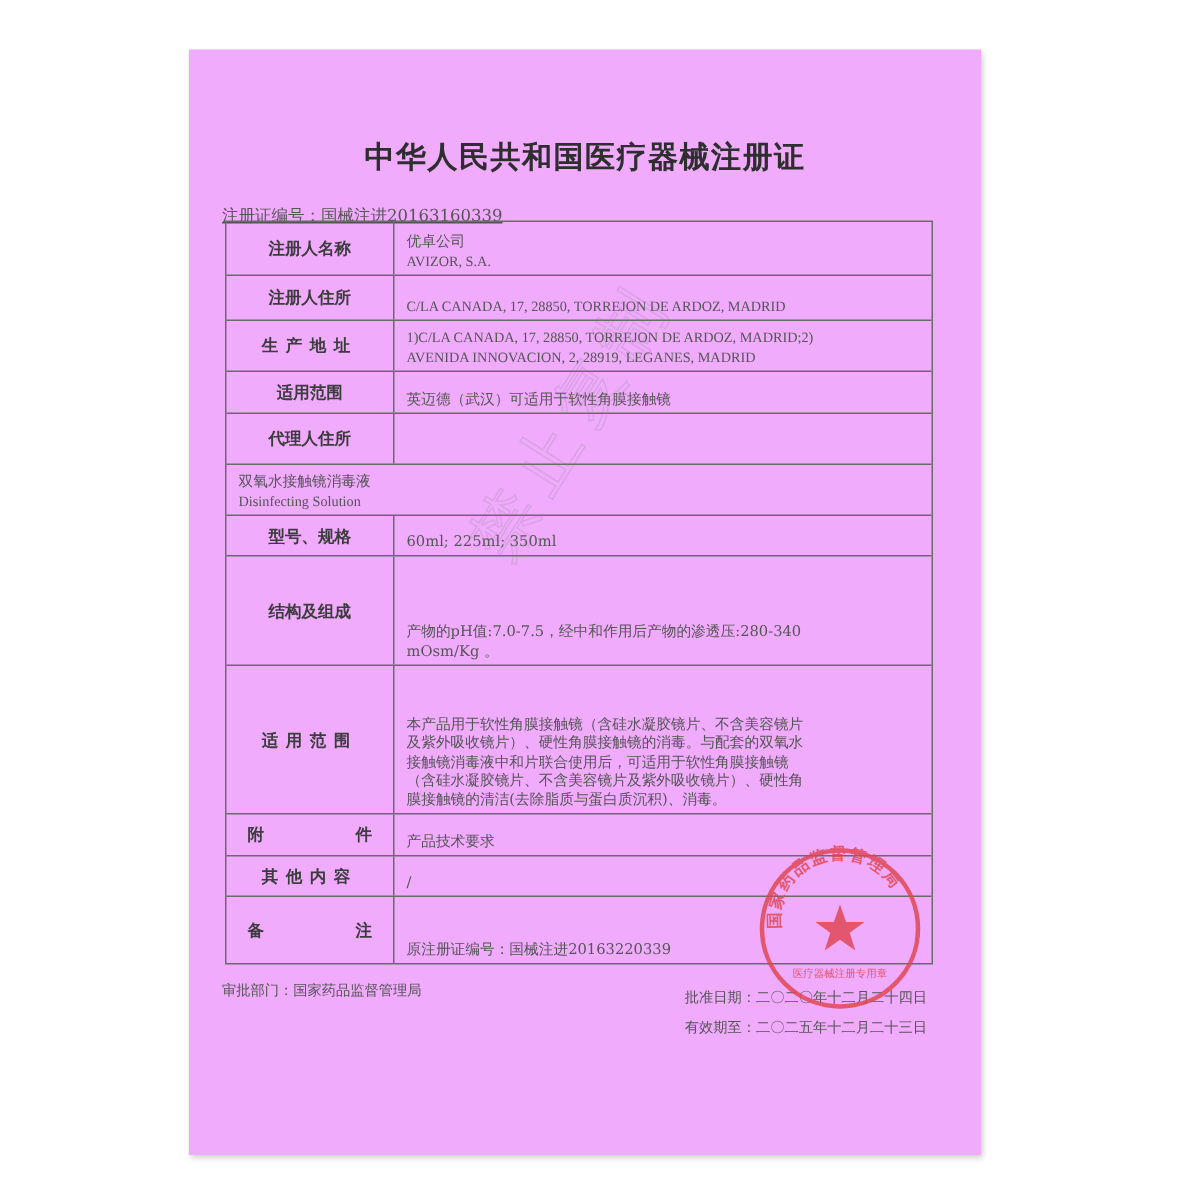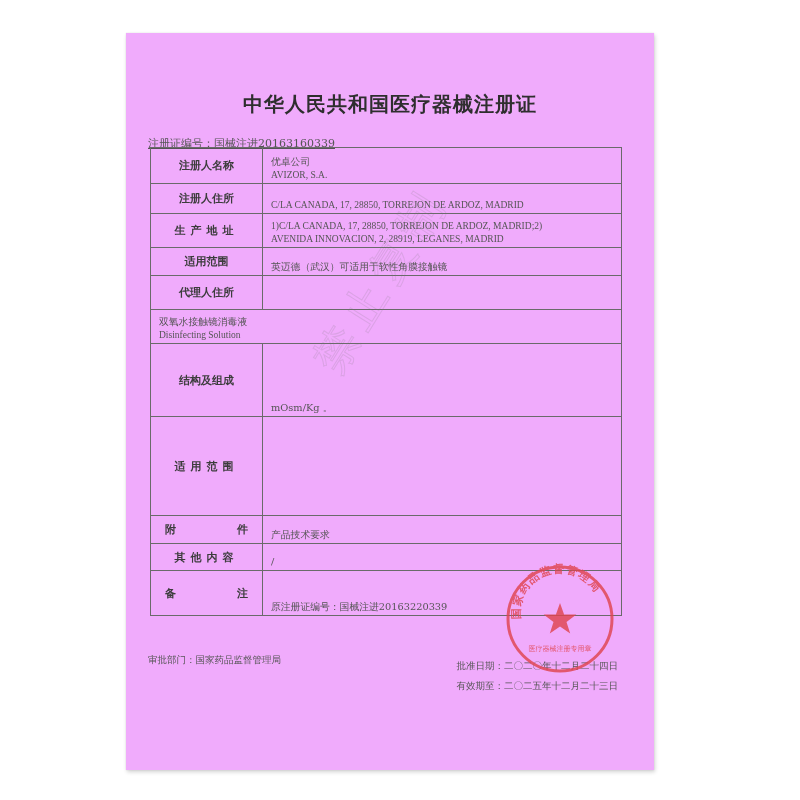--- a/index.html
+++ b/index.html
@@ -178,30 +178,44 @@
       <div class="label">代理人住所</div>
     </div>
 
     <div class="row" style="height:34px">
       <div class="value">
         <span>双氧水接触镜消毒液</span>
         <span class="mono">Disinfecting Solution</span>
       </div>
     </div>
 
+    <div class="row" style="height:27px">
+      <div class="label">型号、规格</div>
+      <div class="value">
+        <span>60ml; 225ml; 350ml</span>
+      </div>
+    </div>
 
     <div class="row" style="height:73px">
       <div class="label">结构及组成</div>
       <div class="value">
+        <span>产物的pH值:7.0-7.5，经中和作用后产物的渗透压:280-340</span>
         <span>mOsm/Kg 。</span>
       </div>
     </div>
 
     <div class="row" style="height:99px">
       <div class="label wide">适用范围</div>
+      <div class="value">
+        <span>本产品用于软性角膜接触镜（含硅水凝胶镜片、不含美容镜片</span>
+        <span>及紫外吸收镜片）、硬性角膜接触镜的消毒。与配套的双氧水</span>
+        <span>接触镜消毒液中和片联合使用后，可适用于软性角膜接触镜</span>
+        <span>（含硅水凝胶镜片、不含美容镜片及紫外吸收镜片）、硬性角</span>
+        <span>膜接触镜的清洁(去除脂质与蛋白质沉积)、消毒。</span>
+      </div>
     </div>
 
     <div class="row" style="height:28px">
       <div class="label spread">
         <span>附</span>
           <span>件</span>
       </div>
       <div class="value">
         <span>产品技术要求</span>
       </div>

